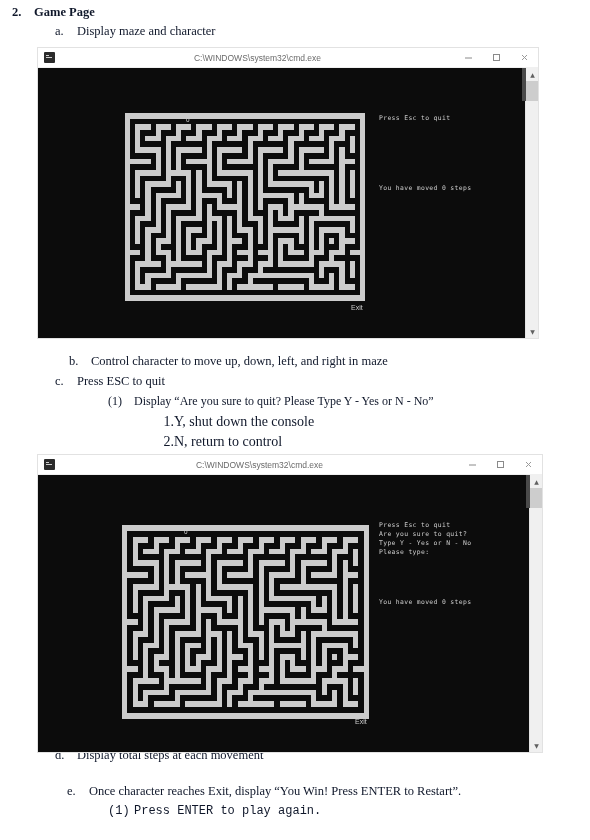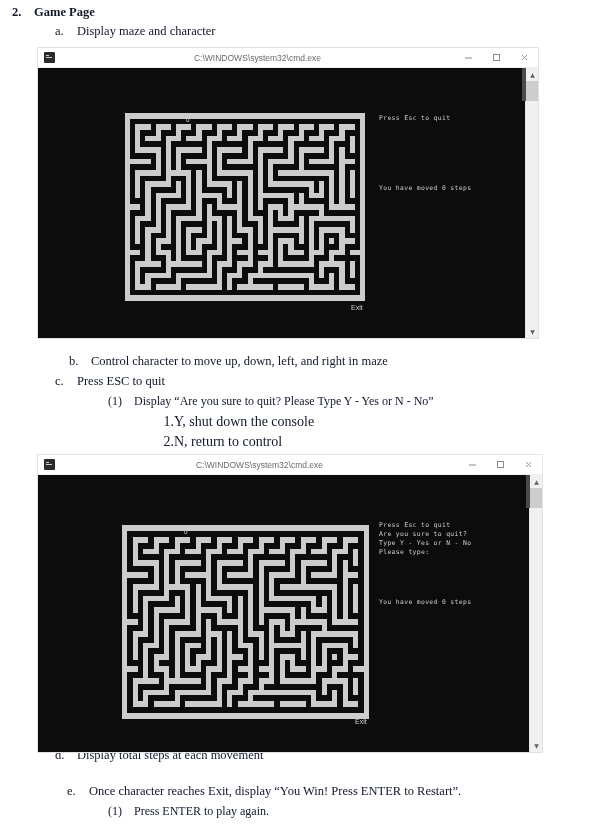--- a/index.html
+++ b/index.html
@@ -250,21 +250,21 @@
   </div>
 
   <div class="line lvl2" style="position:absolute; left:0; top:749px;">
     <span class="marker">d.</span><span>Display total steps at each movement</span>
   </div>
 
   <div class="line lvl2" style="position:absolute; left:12px; top:785px;">
     <span class="marker">e.</span><span>Once character reaches Exit, display “You Win! Press ENTER to Restart”.</span>
   </div>
 
-  <div class="line lvl3" style="position:absolute; left:0; top:805px;">
+  <div class="line lvl3" style="position:absolute; left:0; top:805px;font-family:Liberation Mono, monospace;">
     <span class="marker">(1)</span><span>Press ENTER to play again.</span>
   </div>
 
 </div>
 
 <div class="console-window" style="left:38px; top:48px; width:500px; height:290px;">
 
   <div class="titlebar">
     <div class="title-icon"></div>
     <div class="title-text">C:\WINDOWS\system32\cmd.exe</div>

